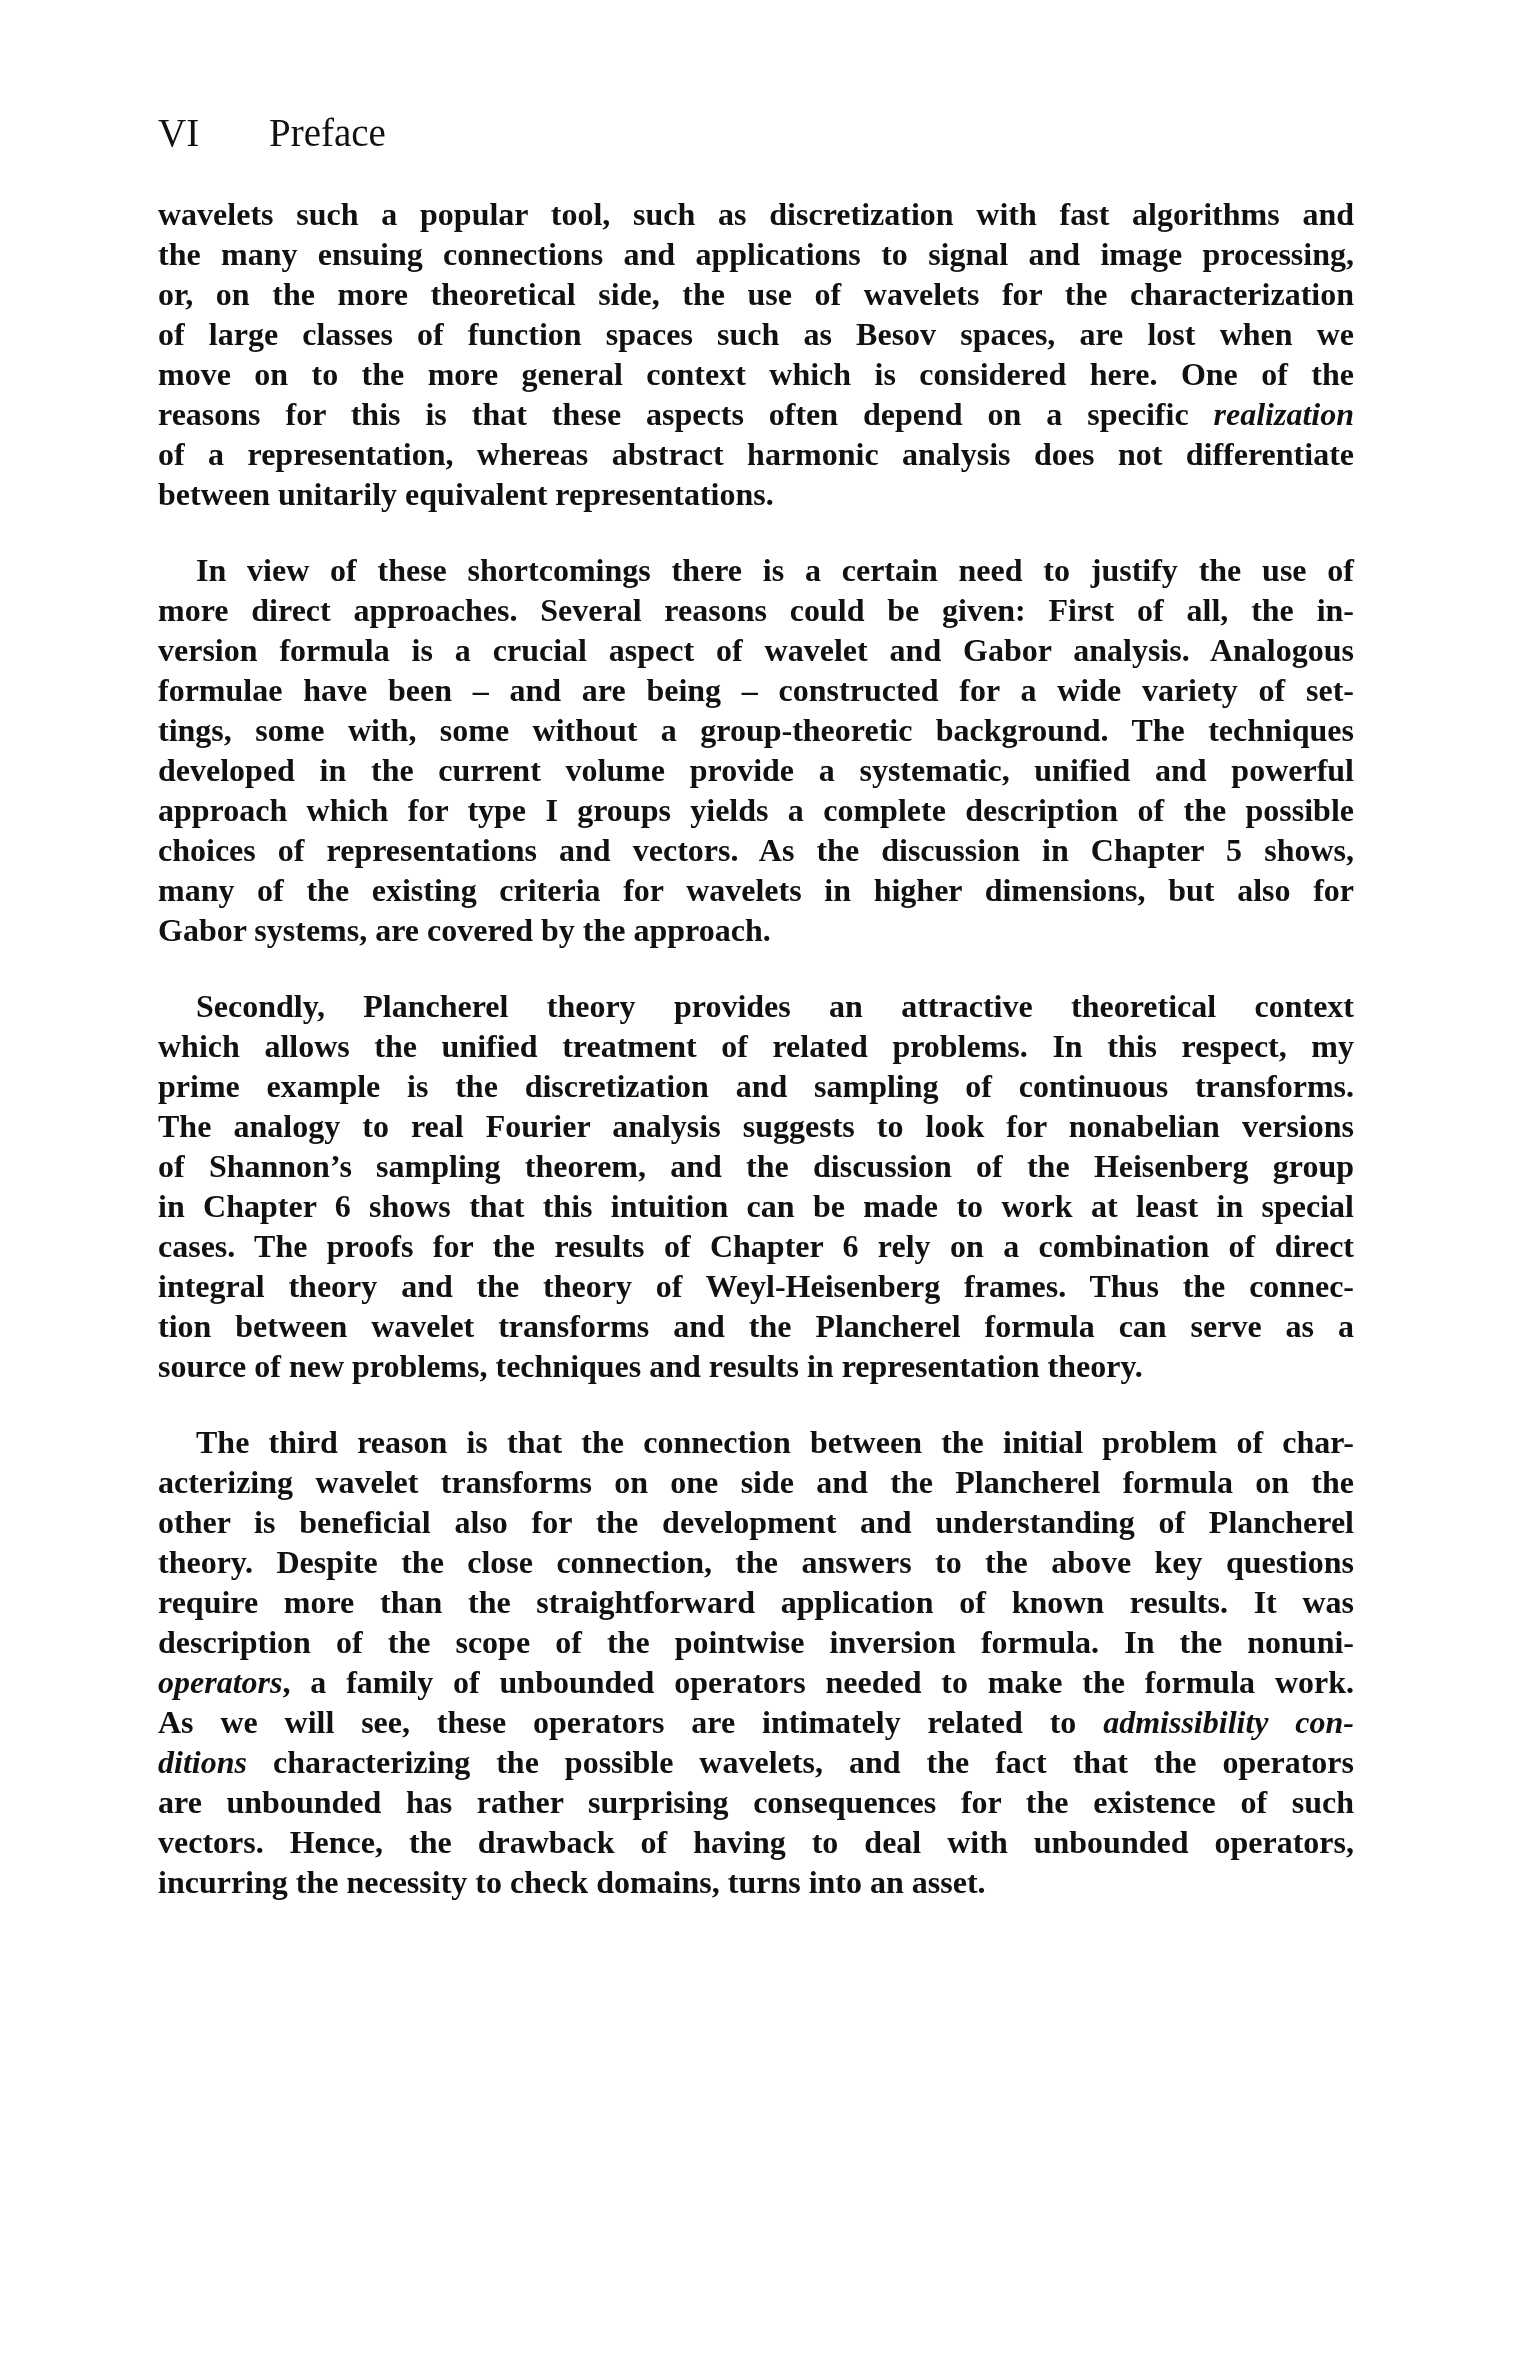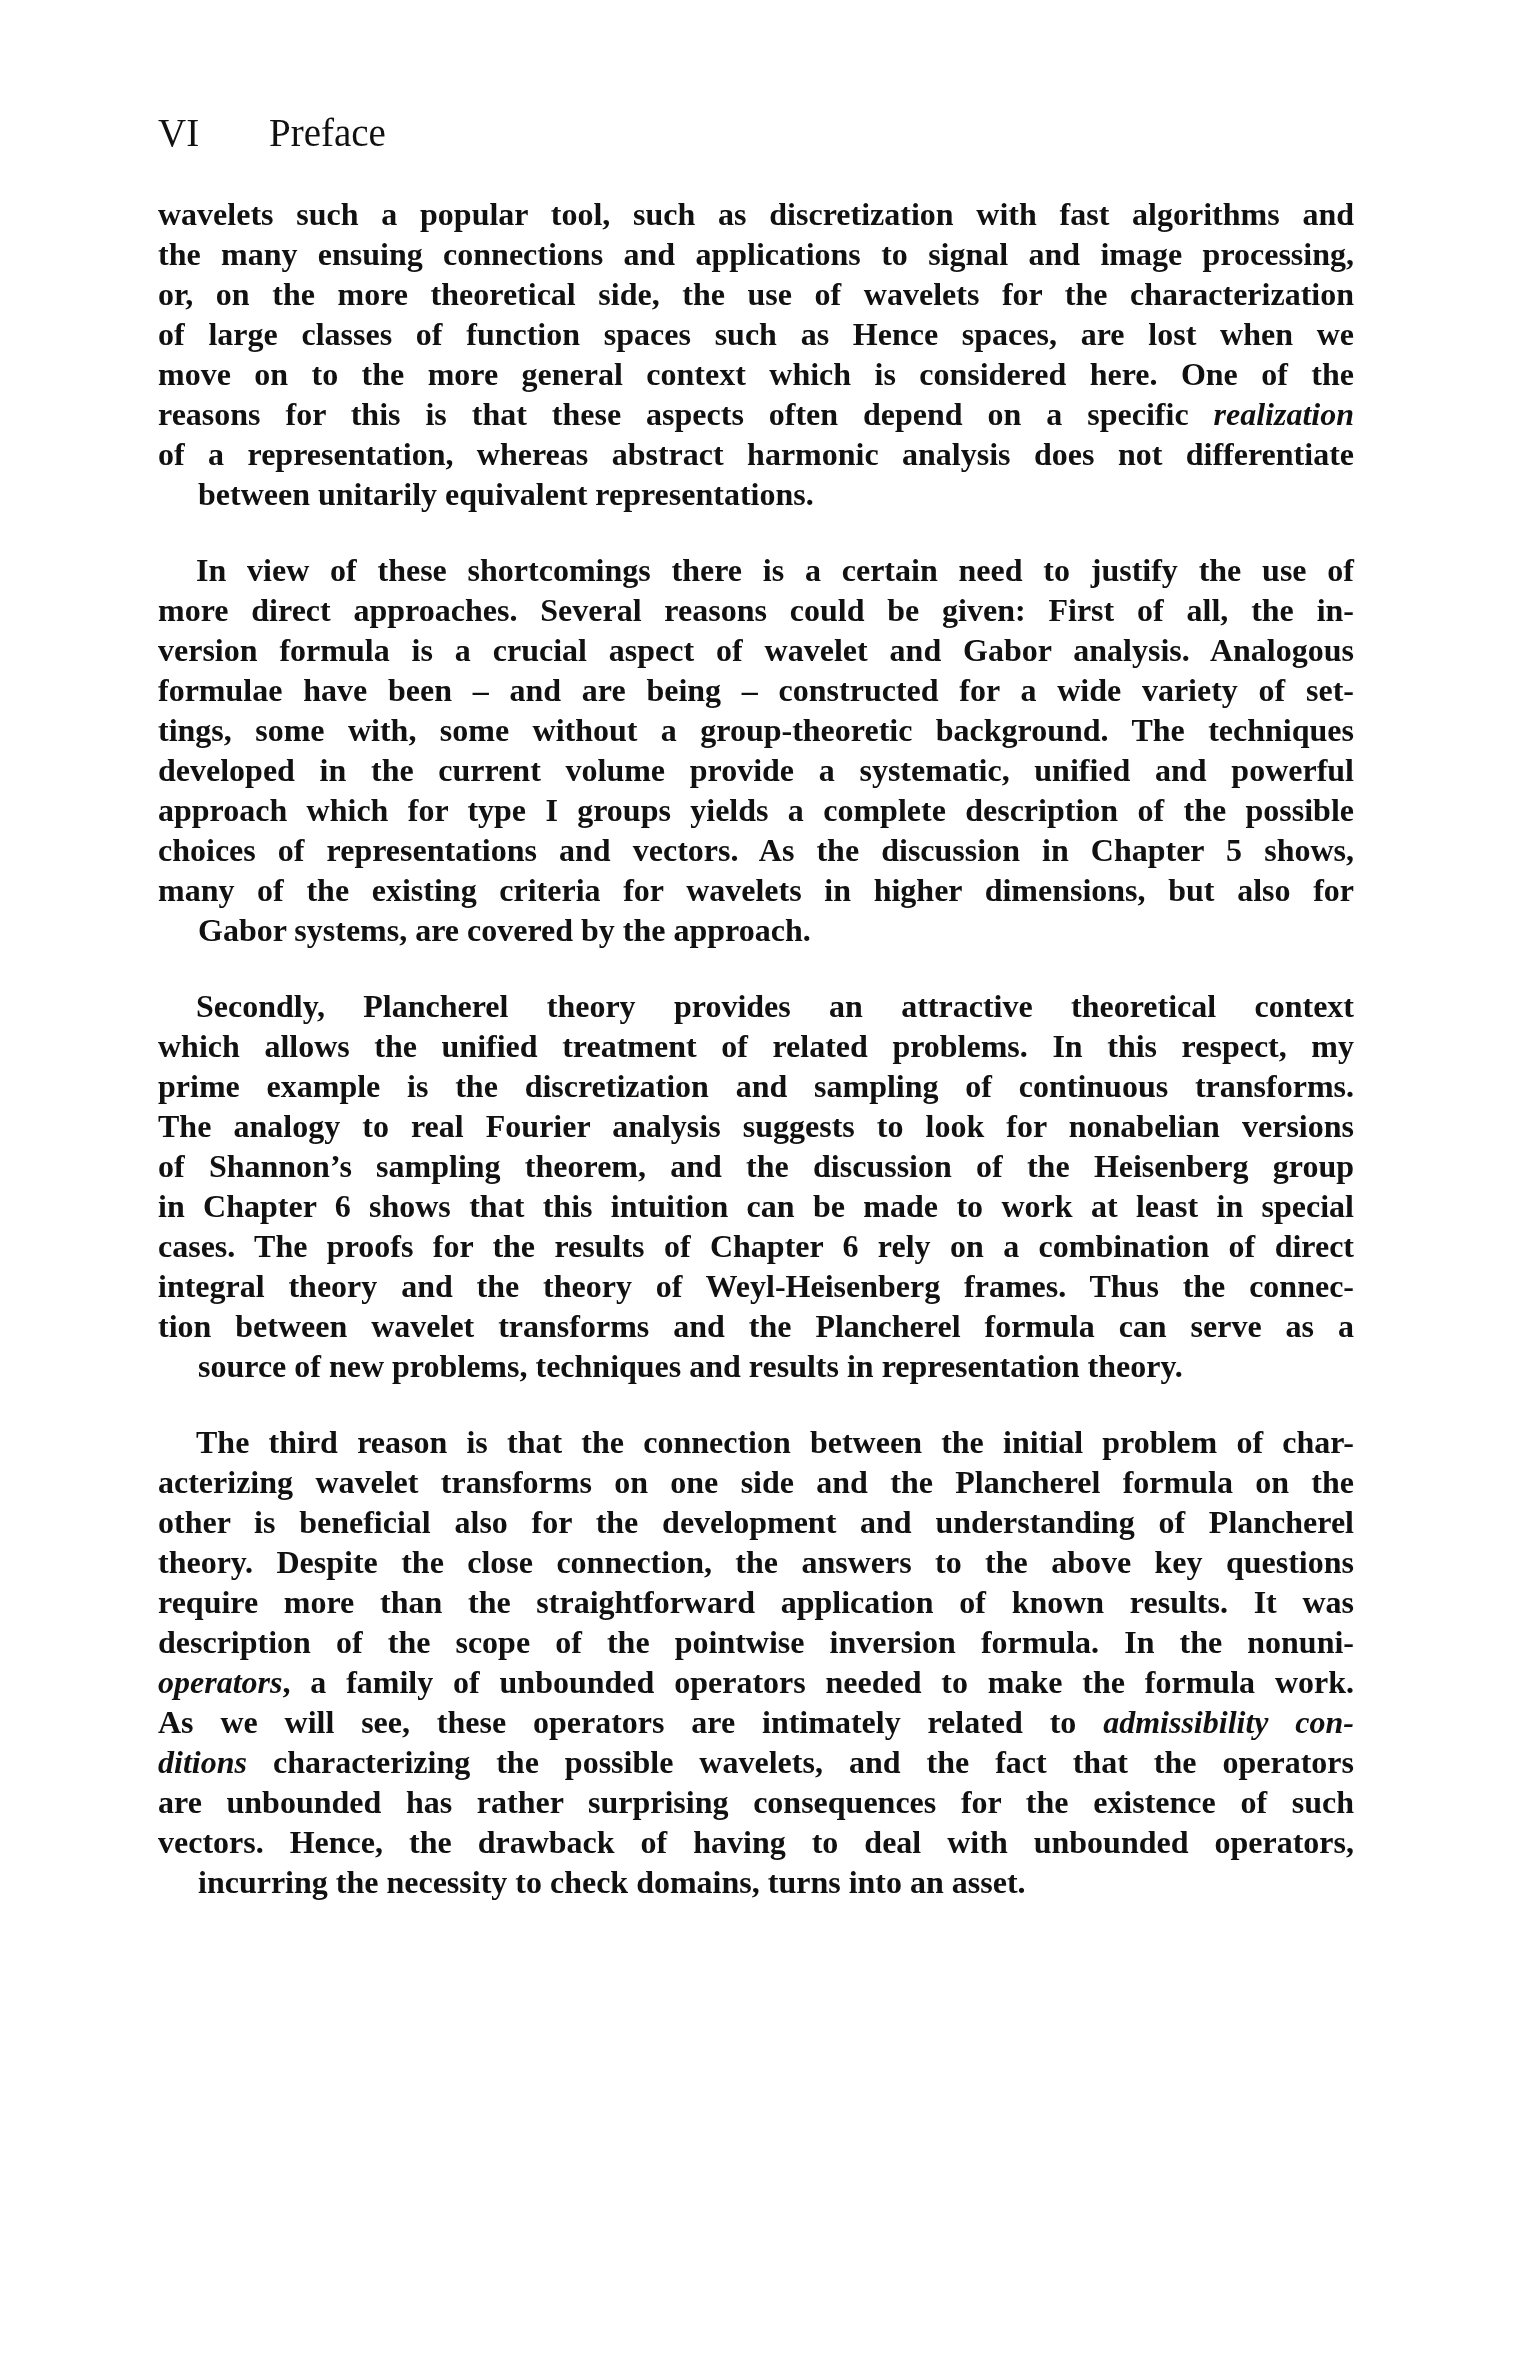--- a/index.html
+++ b/index.html
@@ -3,37 +3,37 @@
 <meta charset="utf-8">
 <style>
   html, body { margin: 0; padding: 0; background: #ffffff; }
   body { width: 1539px; height: 2377px; position: relative; overflow: hidden;
          font-family: "Liberation Serif", "DejaVu Serif", serif; color: #111; }
   .header { position: absolute; top: 113px; left: 158px; font-size: 39px; line-height: 39px; }
   .header .pno { display: inline-block; width: 111px; }
   .body { position: absolute; top: 194px; left: 158px; width: 1196px; }
   .line { font-size: 32px; line-height: 40px; height: 40px; white-space: nowrap;
           text-align: justify; text-align-last: justify; overflow: visible; font-weight: bold; }
-  .line.last { text-align-last: left; margin-left: 40px; }
+  .line.last { text-align-last: left; }
   .line.indent { text-indent: 38px; margin-top: 36px; }
   em { font-style: italic; }
 </style>
 </head>
 <body>
 
 <div class="header">
   <span class="pno">VI</span><span>Preface</span>
 </div>
 
 <div class="body" id="body">
     <div>
       <div class="line"><span>wavelets such a popular tool, such as discretization with fast algorithms and</span></div>
       <div class="line"><span>the many ensuing connections and applications to signal and image processing,</span></div>
       <div class="line"><span>or, on the more theoretical side, the use of wavelets for the characterization</span></div>
-      <div class="line"><span>of large classes of function spaces such as Hence spaces, are lost when we</span></div>
+      <div class="line"><span>of large classes of function spaces such as Besov spaces, are lost when we</span></div>
       <div class="line"><span>move on to the more general context which is considered here. One of the</span></div>
       <div class="line"><span>reasons for this is that these aspects often depend on a specific </span><em>realization</em></div>
       <div class="line"><span>of a representation, whereas abstract harmonic analysis does not differentiate</span></div>
       <div class="line last"><span>between unitarily equivalent representations.</span></div>
     </div>
     <div>
       <div class="line indent"><span>In view of these shortcomings there is a certain need to justify the use of</span></div>
       <div class="line"><span>more direct approaches. Several reasons could be given: First of all, the in-</span></div>
       <div class="line"><span>version formula is a crucial aspect of wavelet and Gabor analysis. Analogous</span></div>
       <div class="line"><span>formulae have been – and are being – constructed for a wide variety of set-</span></div>

